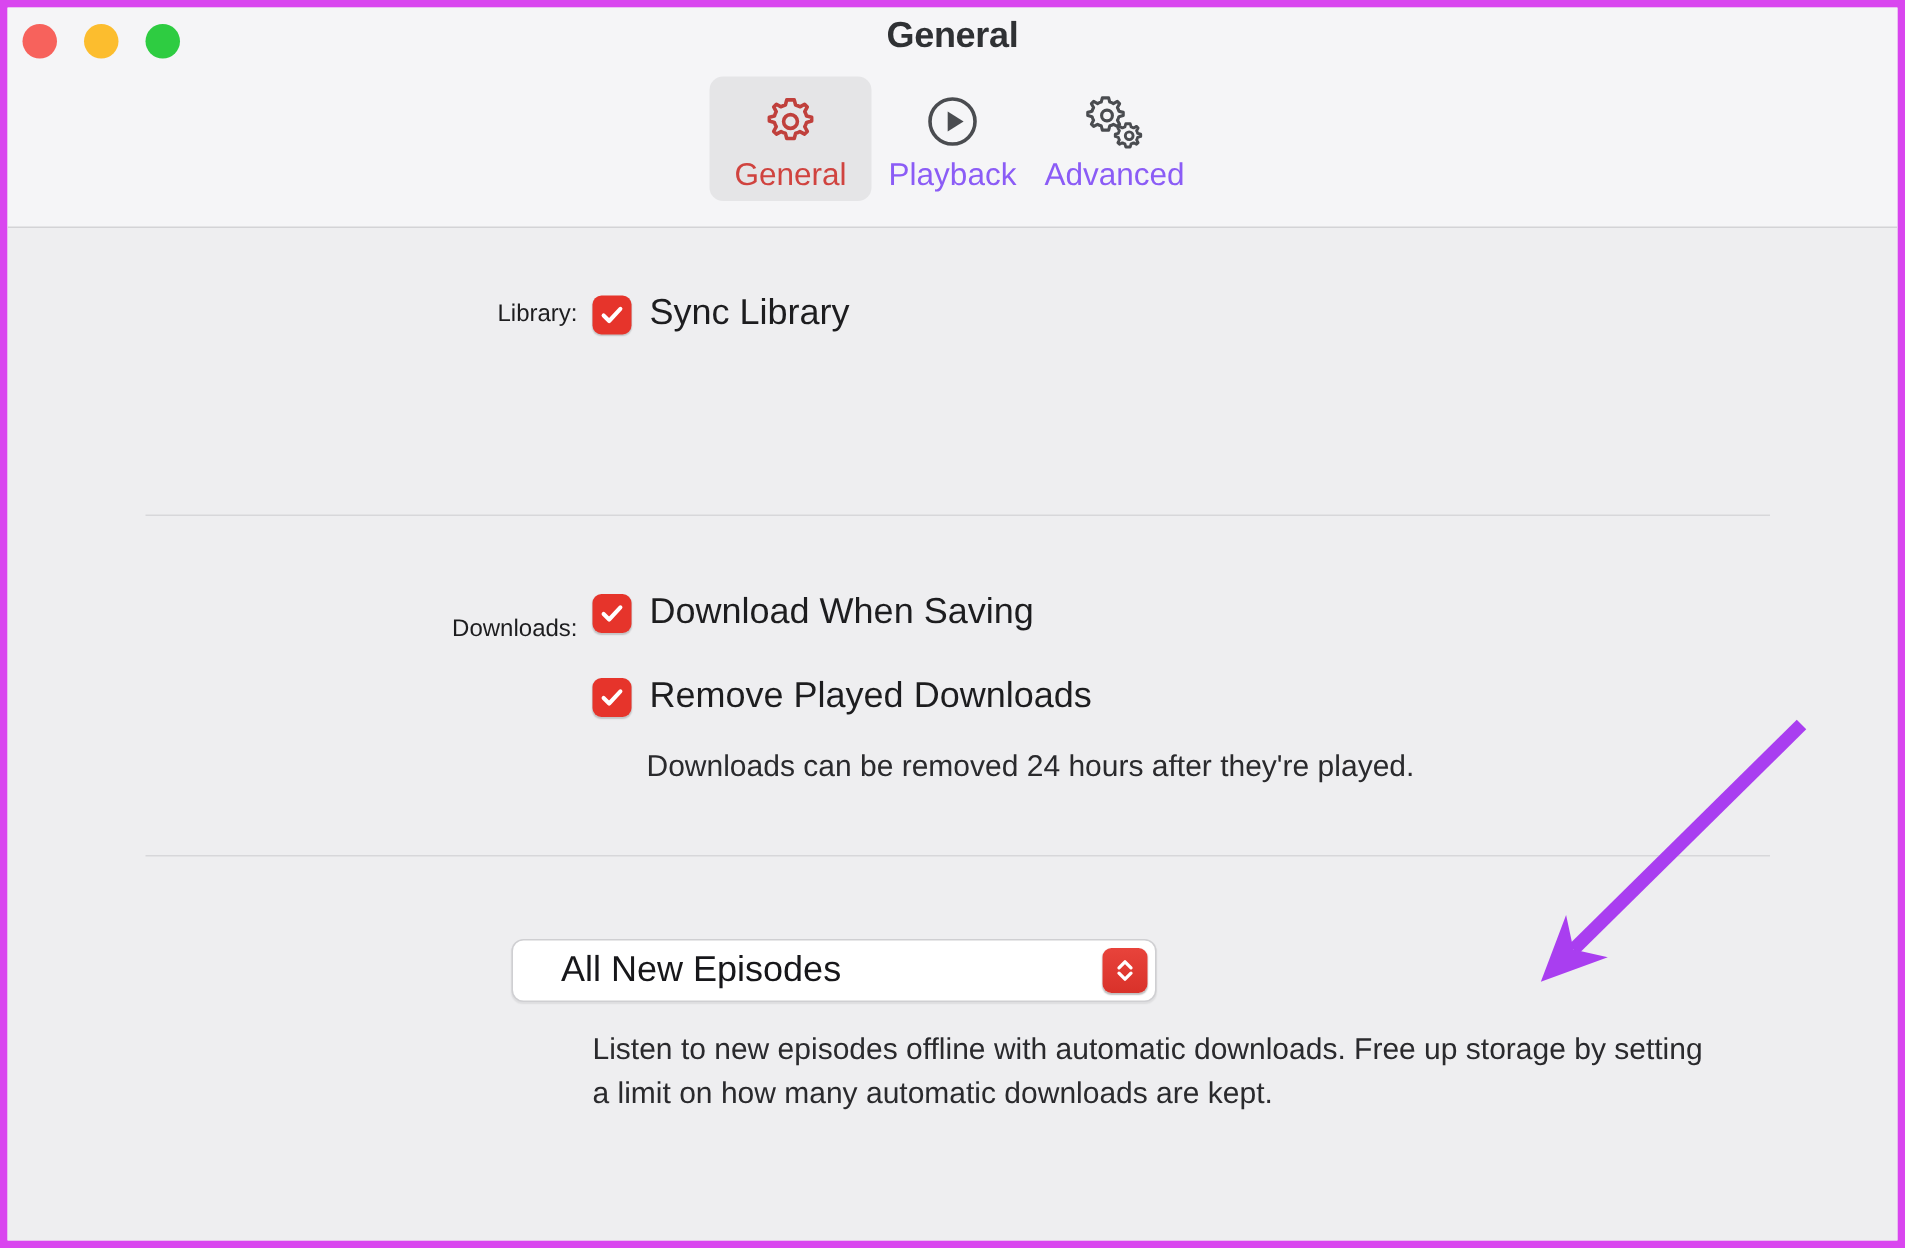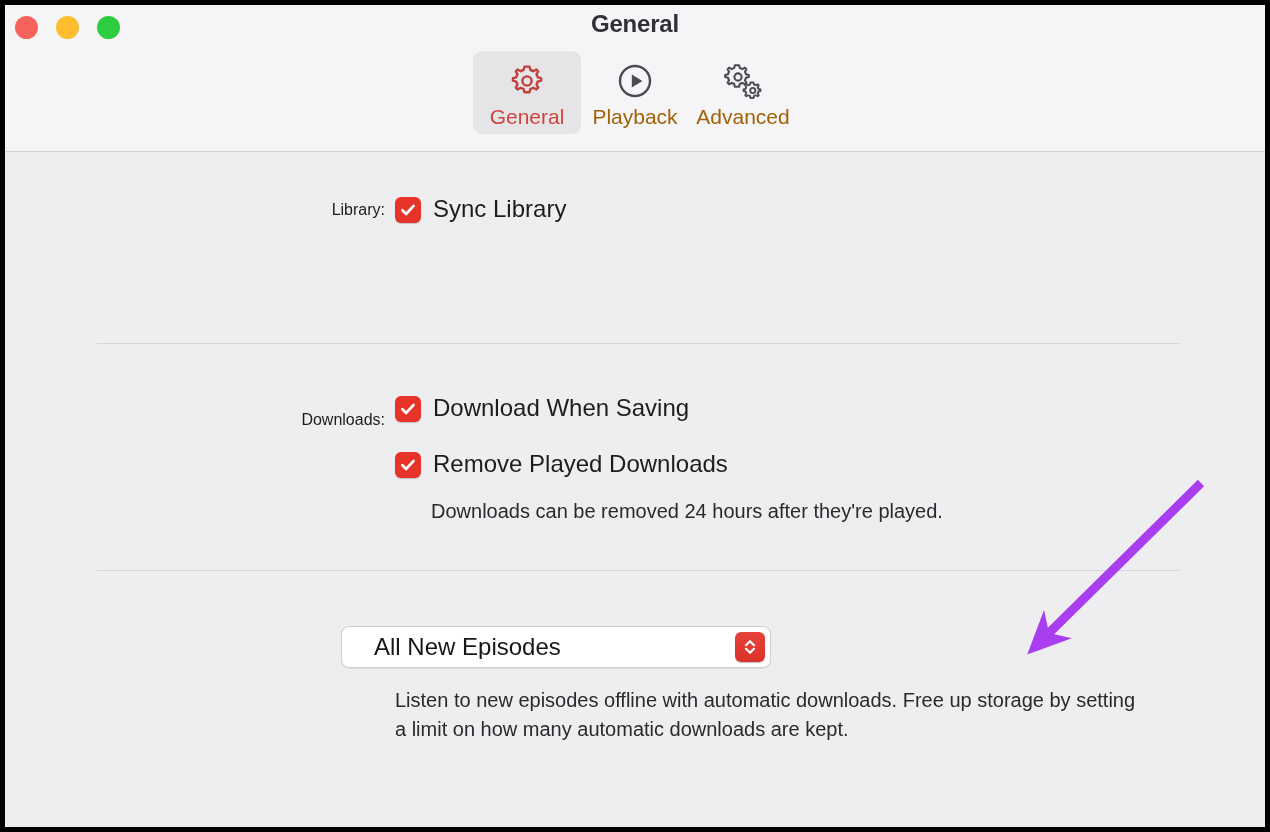--- a/index.html
+++ b/index.html
@@ -14,21 +14,21 @@
     font-family: "Liberation Sans", sans-serif;
     -webkit-font-smoothing: antialiased;
   }
 
   
   #screenshot-frame {
     position: relative;
     width: 1270px;
     height: 832px;
     box-sizing: border-box;
-    border: 5px solid #000000;
+    border: 5px solid #d946ef;
     background: #eeeef0;
     overflow: hidden;
   }
 
   
   #app-window {
     position: absolute;
     left: 0; top: 0; right: 0; bottom: 0;
     background: #eeeef0;
     display: flex;
@@ -101,21 +101,21 @@
     background: #e5e5e7;
   }
   .tab-icon {
     height: 42px;
     display: flex;
     align-items: center;
     justify-content: center;
   }
   .tab-label {
     font-size: 21px;
-    color: #a16207;
+    color: #8b5cf6;
     line-height: 1;
   }
   .tab.selected .tab-label {
     color: #d0433f;
   }
 
   
   .content {
     position: relative;
     flex: 1 1 auto;

